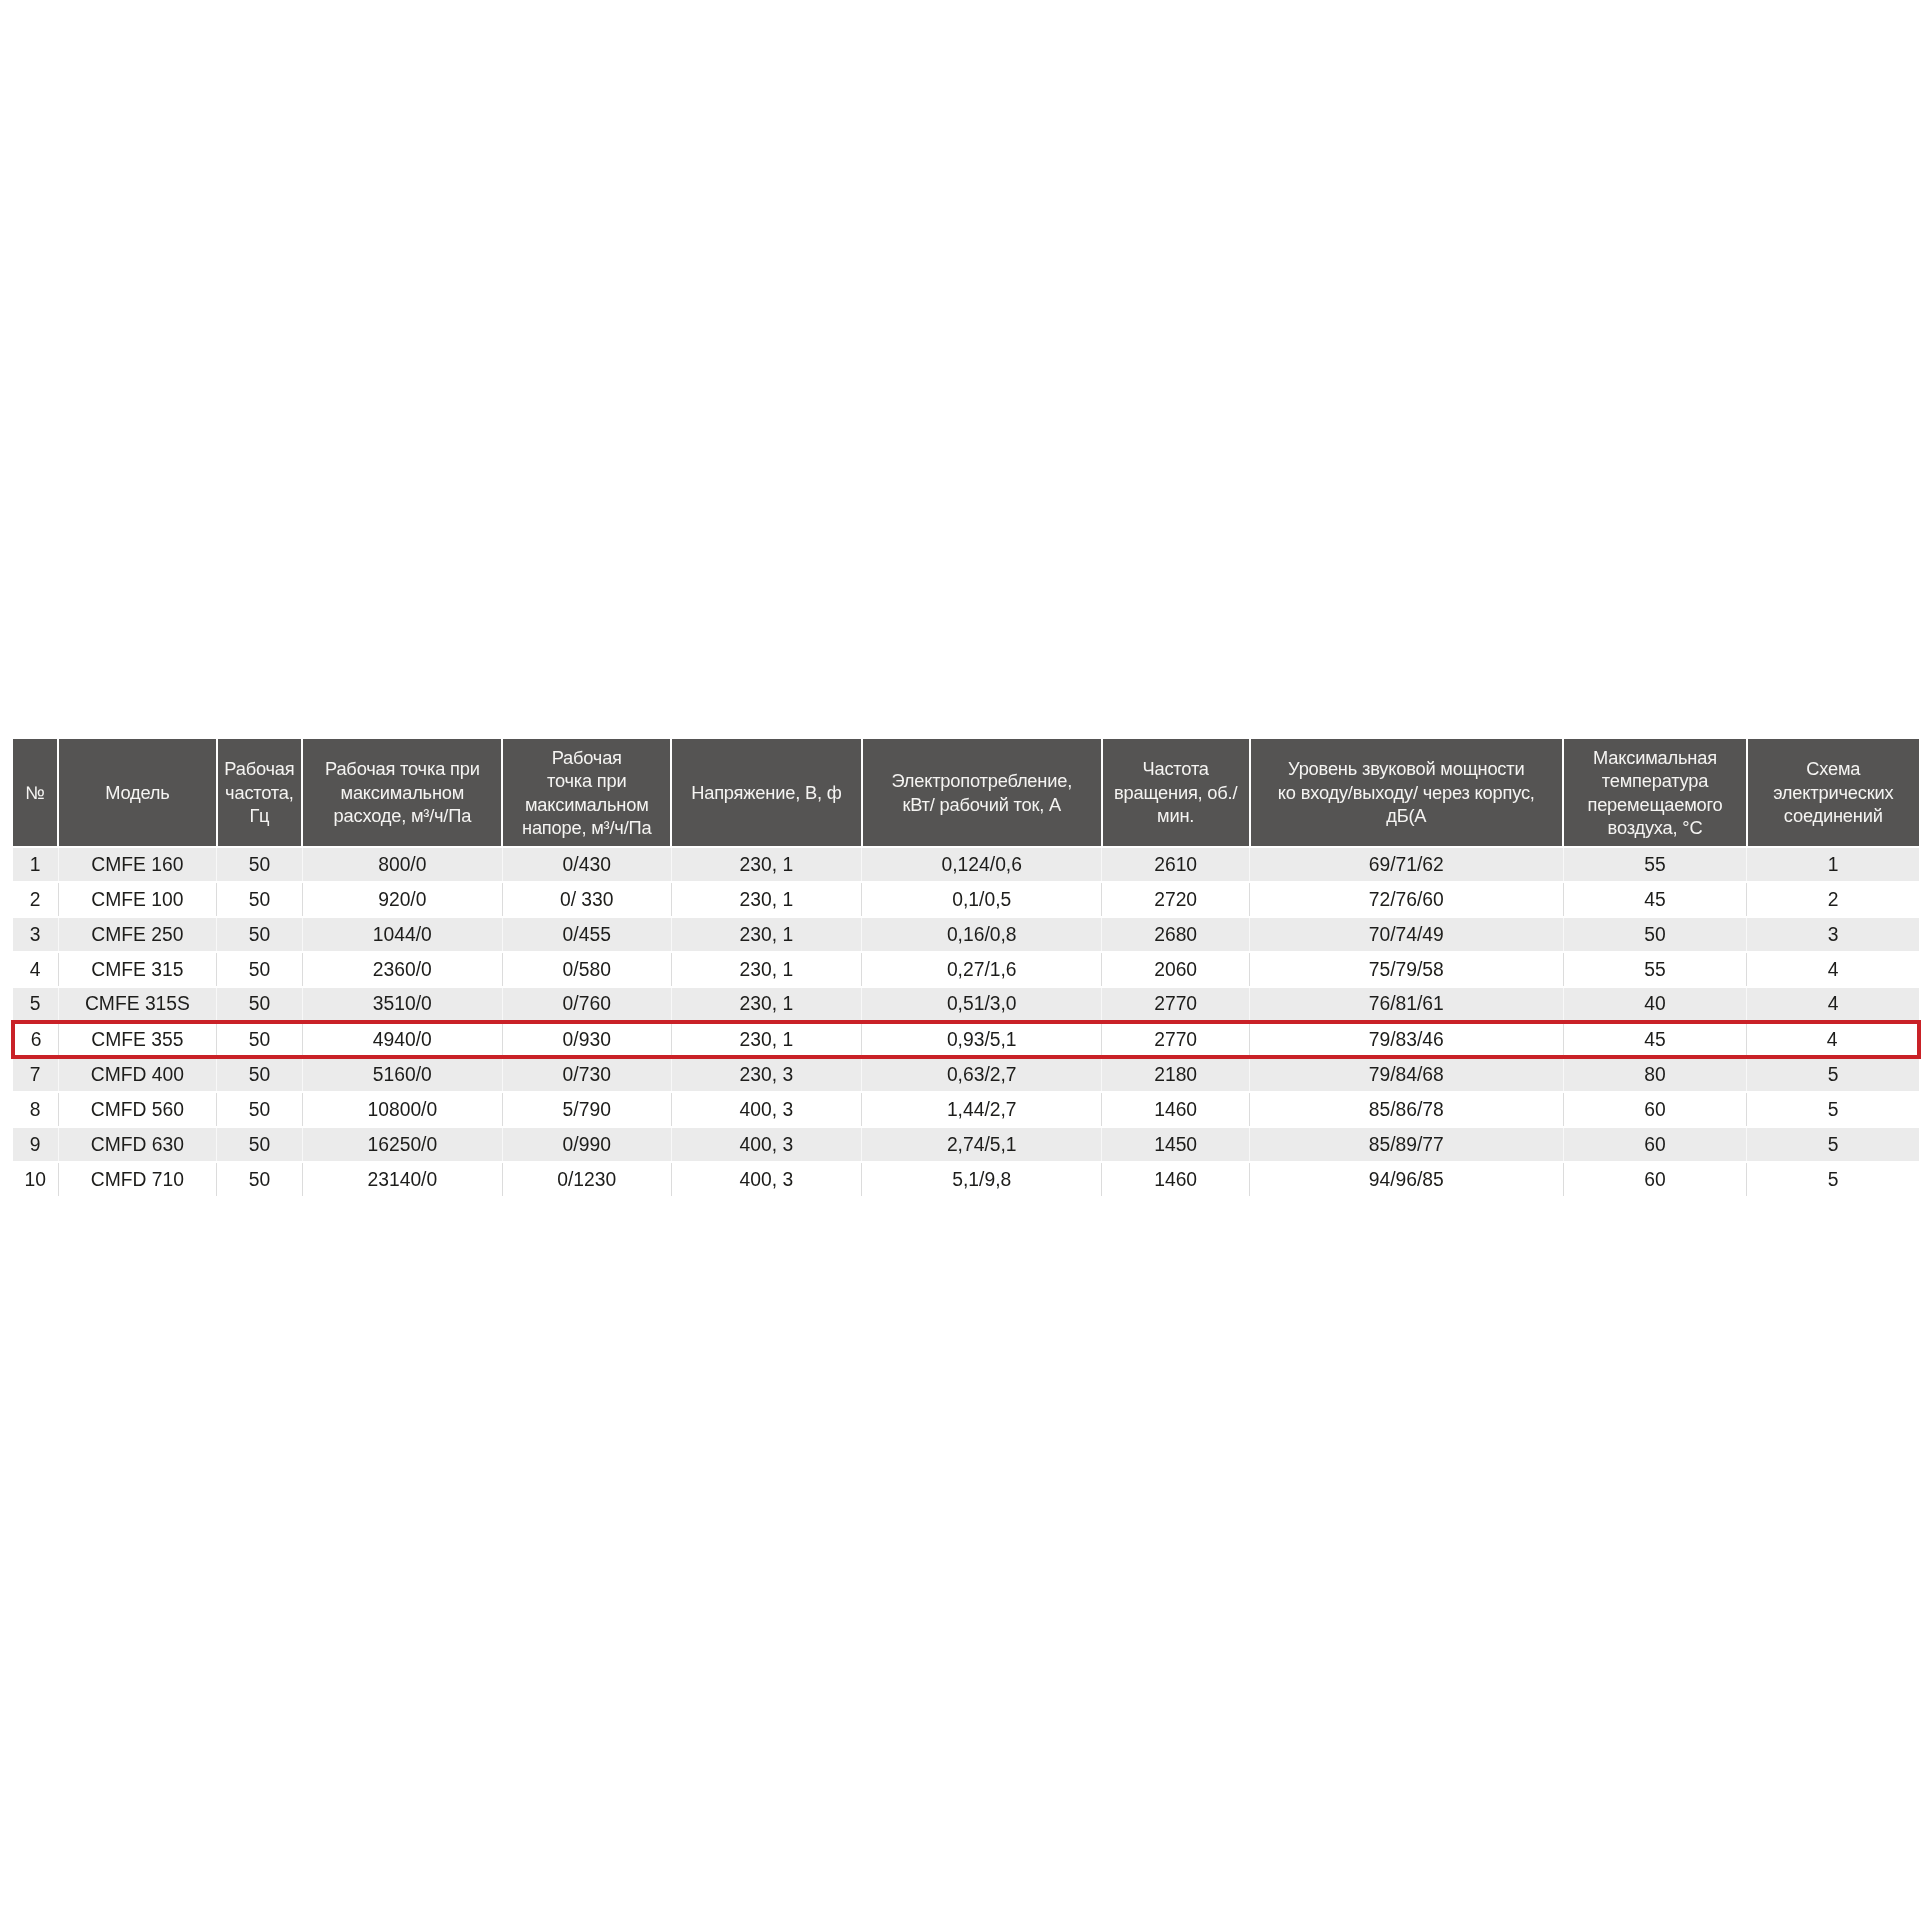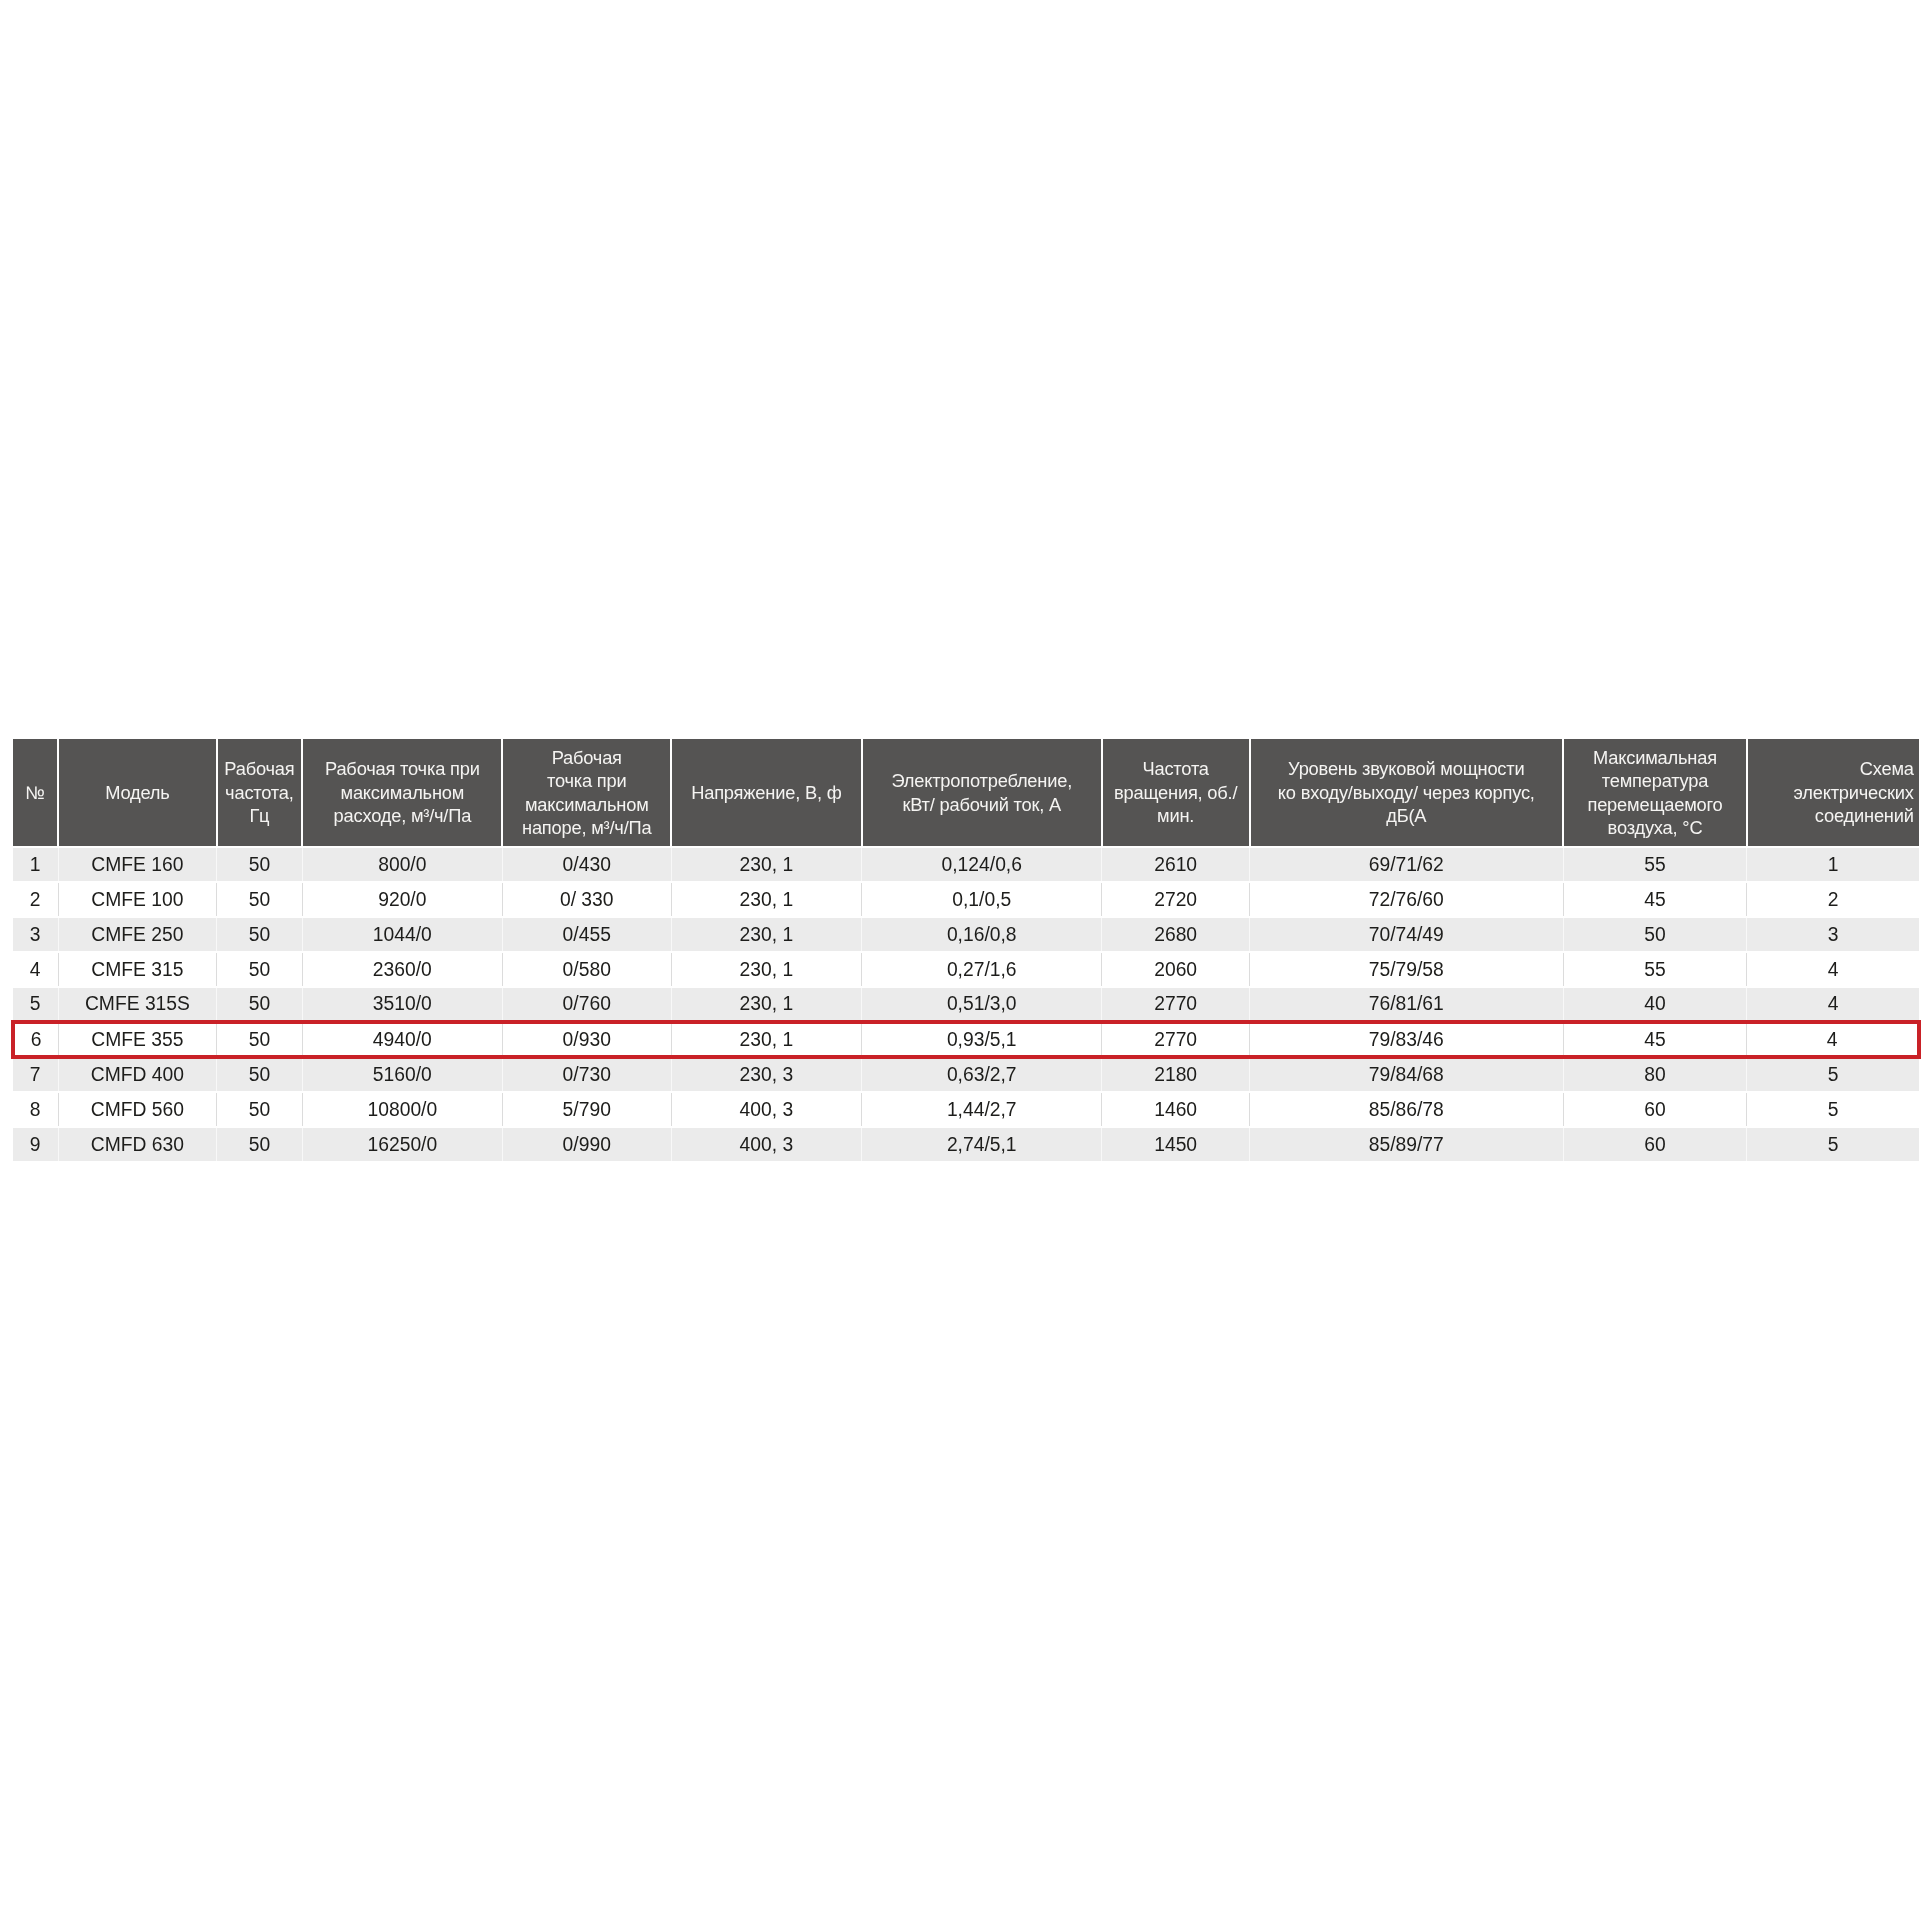--- a/index.html
+++ b/index.html
@@ -50,21 +50,21 @@
     font-weight: 400;
     line-height: 1.28;
     letter-spacing: -0.2px;
     text-align: center;
     vertical-align: middle;
     white-space: pre-line;
     padding: 3.9px 4.8px;
     border-right: 2.9px solid #ffffff;
     border-bottom: 2.9px solid #ffffff;
   }
-  th:last-child { border-right: none; text-align: right; }
+  th:last-child { border-right: none; }
   tbody tr { height: 35px; }
   td {
     font-size: 19.3px;
     color: var(--body-text);
     text-align: center;
     vertical-align: middle;
     padding: 1.9px 3.9px;
     border-bottom: 2.9px solid #ffffff;
     border-right: 1.9px solid #dcdcdc;
   }
@@ -239,16 +239,29 @@
           <td>50</td>
           <td>16250/0</td>
           <td>0/990</td>
           <td>400, 3</td>
           <td>2,74/5,1</td>
           <td>1450</td>
           <td>85/89/77</td>
           <td>60</td>
           <td>5</td>
         </tr>
+        <tr class="even">
+          <td>10</td>
+          <td>CMFD 710</td>
+          <td>50</td>
+          <td>23140/0</td>
+          <td>0/1230</td>
+          <td>400, 3</td>
+          <td>5,1/9,8</td>
+          <td>1460</td>
+          <td>94/96/85</td>
+          <td>60</td>
+          <td>5</td>
+        </tr>
       </tbody>
   </table>
 </div>
 
 
 </body></html>

